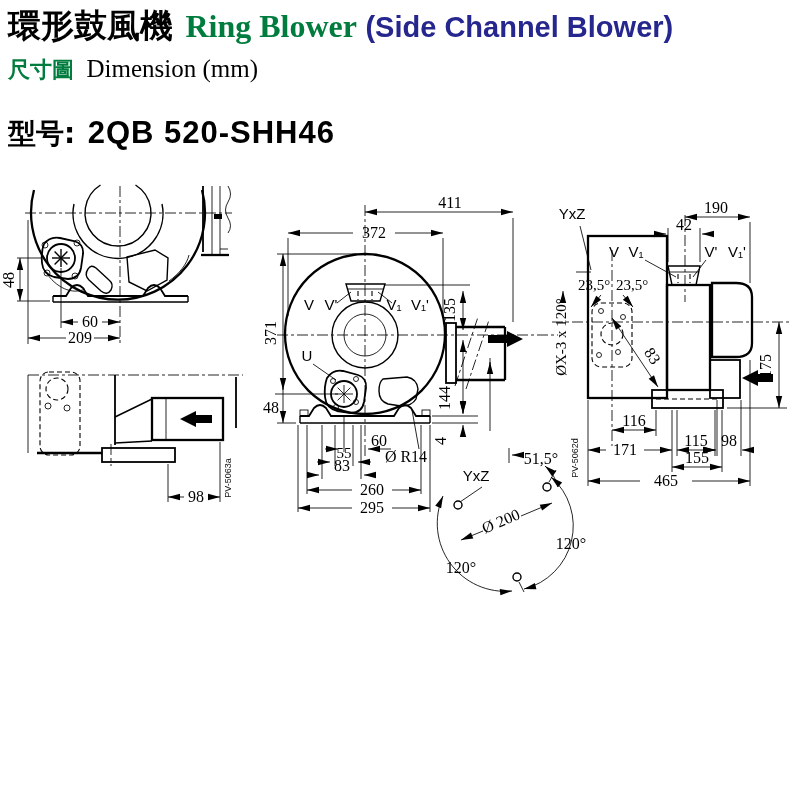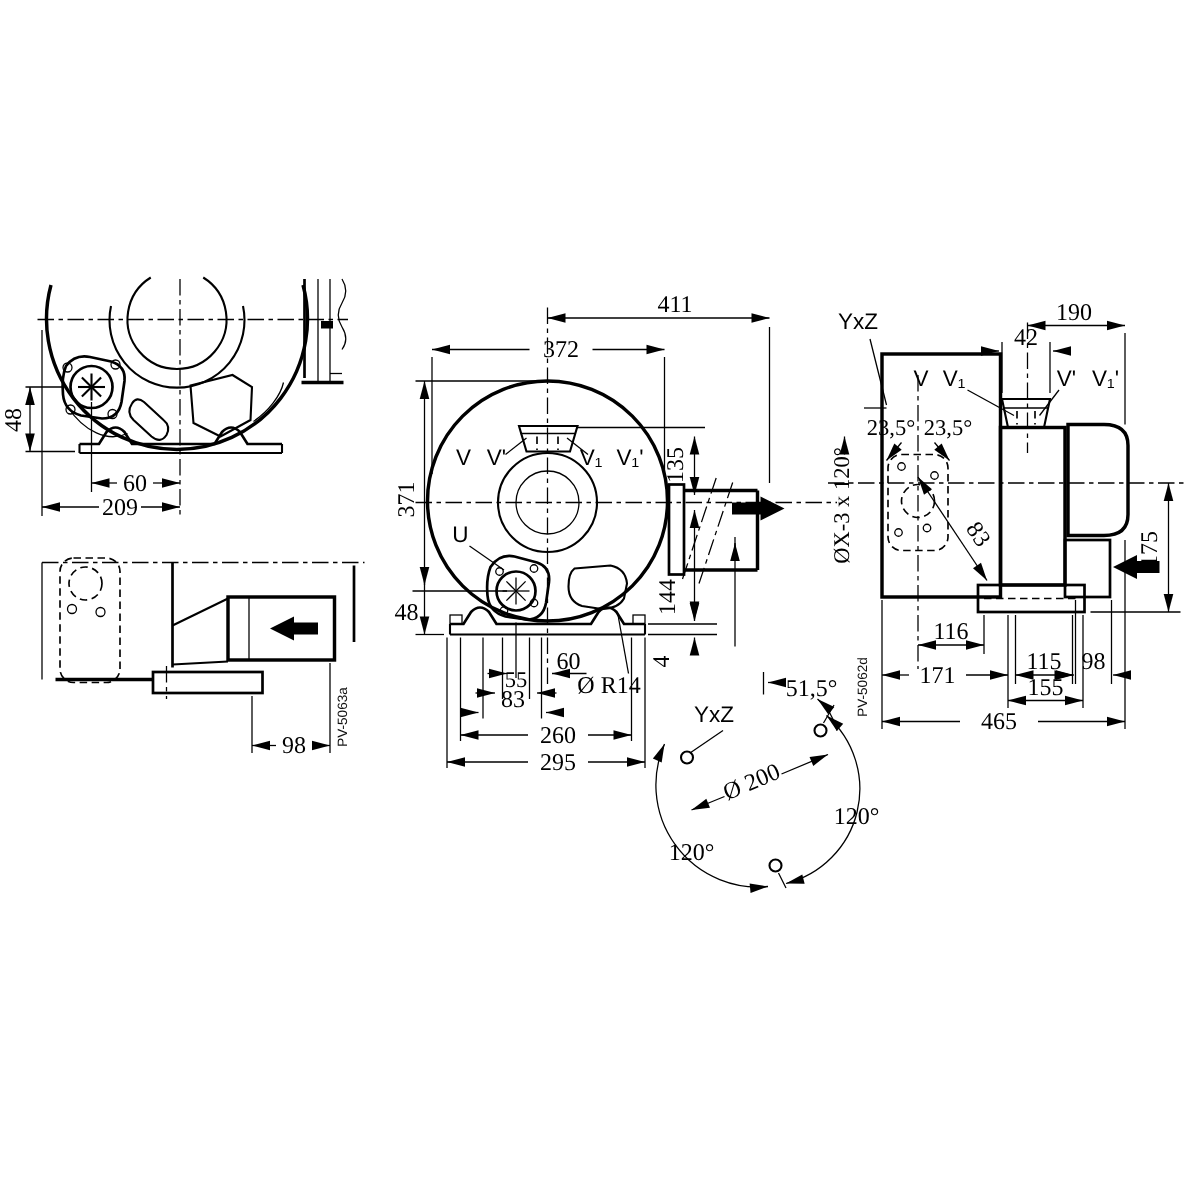--- a/index.html
+++ b/index.html
@@ -30,20 +30,35 @@
   .td{font:16px "Liberation Serif",serif;text-anchor:middle;}
   .tds{font:15px "Liberation Serif",serif;text-anchor:middle;}
   .tl{font:15px "Liberation Sans",sans-serif;text-anchor:middle;}
   .tc{font:9px "Liberation Sans",sans-serif;text-anchor:middle;fill:#111;}
 </style>
 </head>
 <body>
 
 <div class="page">
 
+  <div class="hdr">
+    <div class="l1">
+      <span class="zh">環形鼓風機</span>
+      <span class="grn">Ring Blower</span>
+      <span class="nvy">(Side Channel Blower)</span>
+    </div>
+    <div class="l2">
+      <span class="zh2">尺寸圖</span>
+      <span class="den">Dimension (mm)</span>
+    </div>
+    <div class="l3">
+      <span class="ml">型号:</span>
+      <span class="mv">2QB 520-SHH46</span>
+    </div>
+  </div>
 
   <svg width="800" height="800" viewBox="0 0 800 800">
     <defs>
       <marker id="ar" viewBox="0 0 13 8" refX="12.5" refY="4" markerWidth="13" markerHeight="8" markerUnits="userSpaceOnUse" orient="auto-start-reverse">
         <path d="M0.5,0.8 L12.5,4 L0.5,7.2 Z" fill="#000"></path>
       </marker>
     </defs>
 
     <g>
       <line class="cl" x1="25" y1="213" x2="232" y2="213"></line>

